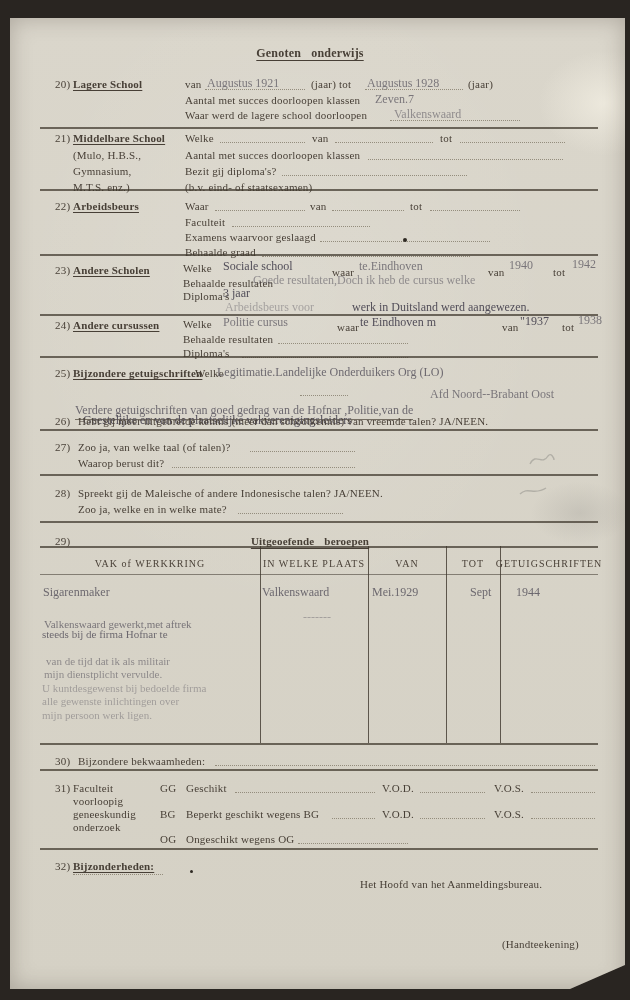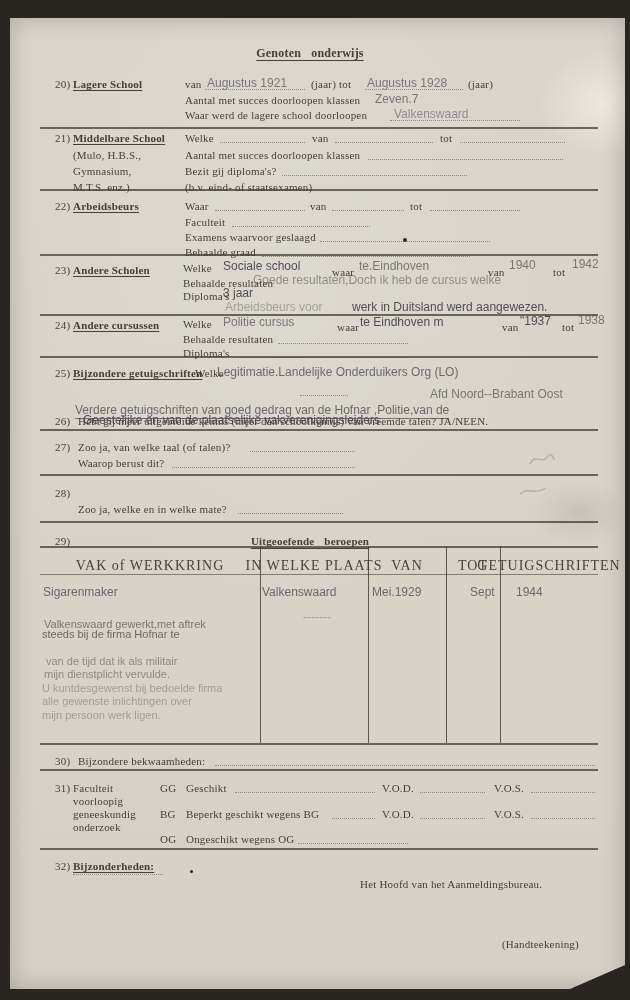--- a/index.html
+++ b/index.html
@@ -10,29 +10,29 @@
          background:
            radial-gradient(95px 75px at 595px 85px, rgba(240,236,224,.85), rgba(240,236,224,0) 70%),
            radial-gradient(70px 45px at 570px 495px, rgba(110,108,106,.16), rgba(110,108,106,0) 70%),
            radial-gradient(420px 520px at 45% 28%, rgba(255,255,255,.10), rgba(255,255,255,0) 65%),
            linear-gradient(180deg,#dad6cb,#d5d1c5);
          box-shadow:inset 0 0 22px rgba(58,48,38,.28);
          clip-path:polygon(0 0,100% 0,100% calc(100% - 24px),calc(100% - 55px) 100%,0 100%)}
   .pr{position:absolute;font-size:11px;color:#473f36;white-space:nowrap;letter-spacing:.2px}
   .lbl{font-weight:bold;text-decoration:underline;text-underline-offset:2px}
   .ctr{transform:translateX(-50%);font-weight:bold;text-decoration:underline;text-underline-offset:3px;word-spacing:7px}
-  .tw{position:absolute;font-family:Liberation Sans, sans-serif;
+  .tw{position:absolute;font-family:Liberation Serif, serif;
       font-size:12px;color:#514d58;white-space:nowrap}
   .twn{font-size:11px}
   .o8{opacity:.8}.o7{opacity:.7}.o55{opacity:.55}.o4{opacity:.4}
   .dl{position:absolute;height:1px;border-bottom:1px dotted #948d7d}
   .rule{position:absolute;left:30px;width:558px;height:2px;background:rgba(62,55,45,.72)}
   .rule.thin{height:1px;background:rgba(62,55,45,.55)}
   .vline{position:absolute;width:1px;background:rgba(62,55,45,.8)}
-  .th{position:absolute;font-size:14px;letter-spacing:1px;color:#4b4239;transform:translateX(-50%);white-space:nowrap}
+  .th{position:absolute;font-size:10px;letter-spacing:1px;color:#4b4239;transform:translateX(-50%);white-space:nowrap}
   .usolid{border-bottom:1px solid rgba(70,62,50,.85);padding-bottom:1px}
   .inkdot{position:absolute;width:4px;height:4px;border-radius:50%;background:#2f2a23}
   .squig{position:absolute;opacity:.45}
 </style>
 </head>
 <body>
 
 <div class="stage">
  <div class="paper">
 
@@ -140,20 +140,21 @@
   <span class="pr" style="left:68px;top:423px">Zoo ja, van welke taal (of talen)?</span>
   <i class="dl" style="left:240px;top:433px;width:105px"></i>
   <span class="pr" style="left:68px;top:439px">Waarop berust dit?</span>
   <i class="dl" style="left:162px;top:449px;width:183px"></i>
   <svg class="squig" style="left:518px;top:432px" width="28" height="18" viewBox="0 0 28 18">
         <path d="M2,14 C8,2 14,16 20,6 C23,2 26,8 26,10" fill="none" stroke="#85847f" stroke-width="1.4"></path>
       </svg>
   <div class="rule" style="top:456px"></div>
 
   <span class="pr" style="left:45px;top:469px">28)</span>
+  <span class="pr" style="left:68px;top:469px">Spreekt gij de Maleische of andere Indonesische talen? JA/NEEN.</span>
   <span class="pr" style="left:68px;top:485px">Zoo ja, welke en in welke mate?</span>
   <i class="dl" style="left:228px;top:495px;width:105px"></i>
   <svg class="squig" style="left:508px;top:466px" width="30" height="14" viewBox="0 0 30 14">
         <path d="M2,10 C10,2 16,12 28,4" fill="none" stroke="#85847f" stroke-width="1.4"></path>
       </svg>
   <div class="rule" style="top:503px"></div>
 
   <span class="pr" style="left:45px;top:517px">29)</span>
   <span class="pr ctr" style="left:300px;top:517px">Uitgeoefende beroepen</span>
 

